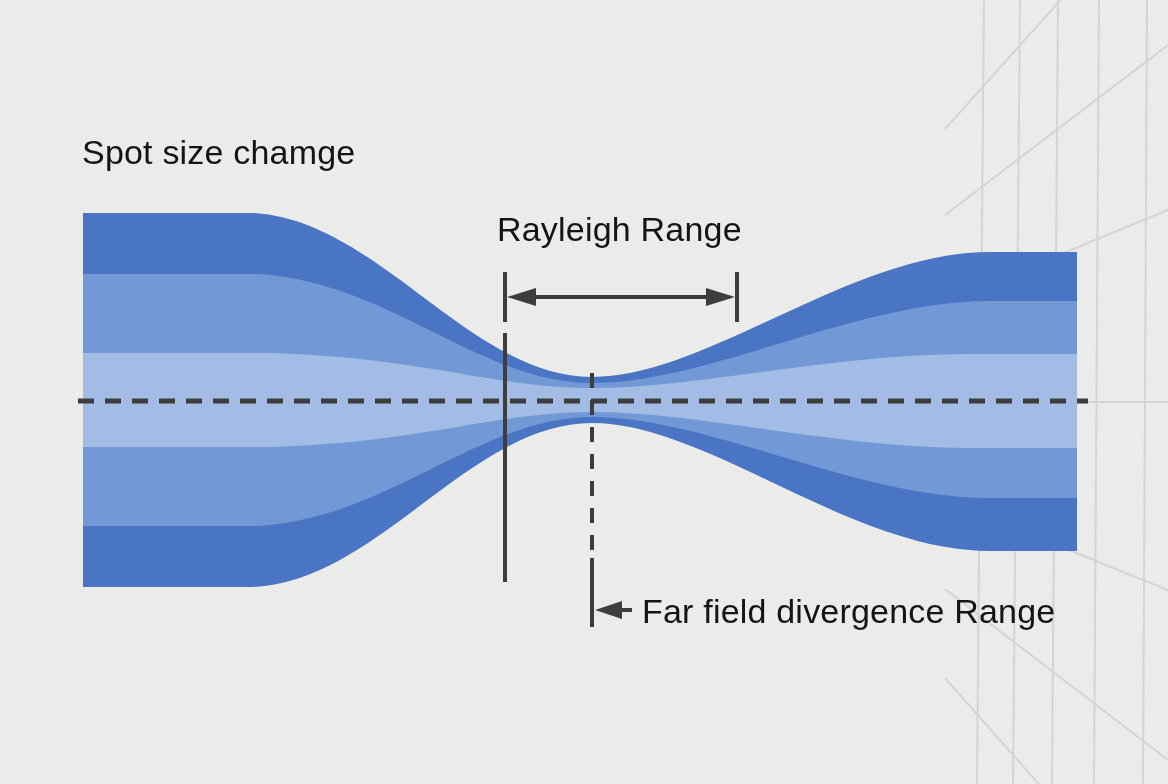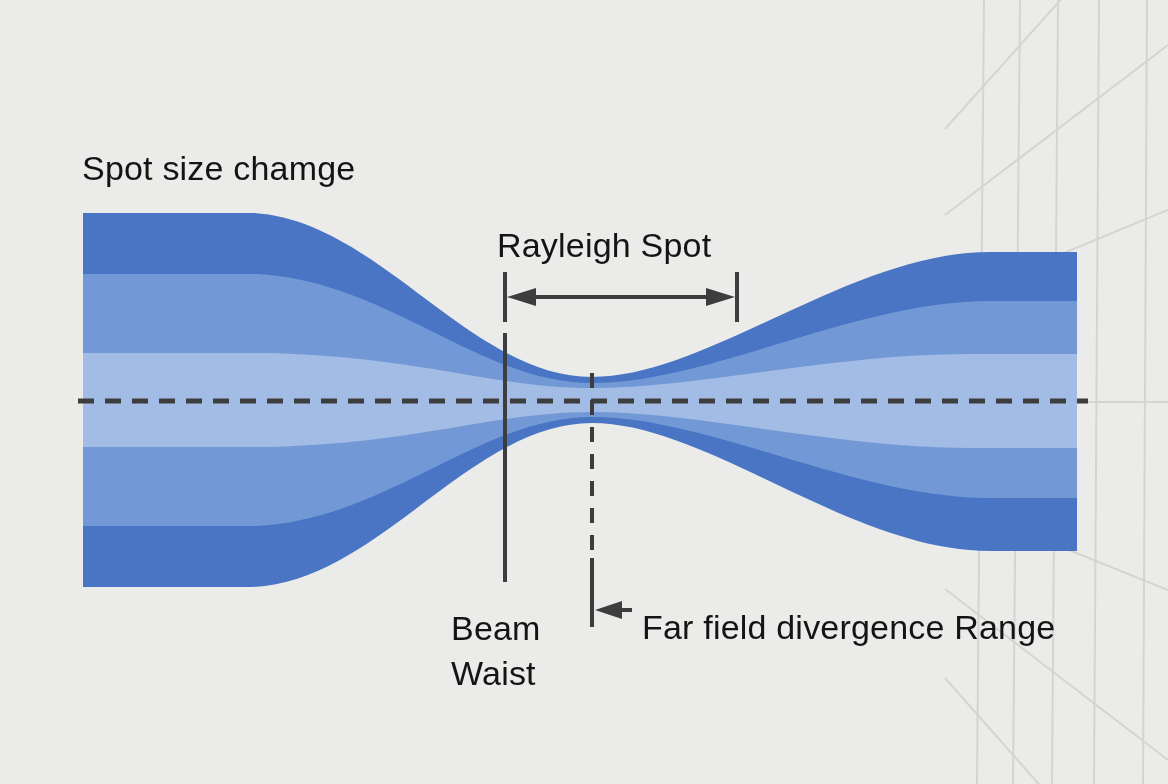--- a/index.html
+++ b/index.html
@@ -16,21 +16,20 @@
   }
   .stage svg { position: absolute; left: 0; top: 0; }
   .label {
     position: absolute;
     color: var(--text, #141414);
     font-size: 34px;
     font-weight: 500;
     line-height: 1.2;
     letter-spacing: 0.2px;
     white-space: nowrap;
-    margin-top: 16px;
   }
   .label.title     { left: 82px;  top: 132px; }
   .label.rayleigh  { left: 497px; top: 209px; }
   .label.waist     { left: 451px; top: 590px; white-space: normal; width: 120px; line-height: 45px; }
   .label.farfield  { left: 642px; top: 591px; }
 
   .grid-line   { stroke: var(--grid-line, #d4d4d2); stroke-width: 2; fill: none; }
   .anno        { stroke: var(--annotation-line, #3d3d3d); fill: none; }
   .anno-fill   { fill: var(--annotation-line, #3d3d3d); stroke: none; }
 </style>
@@ -97,16 +96,15 @@
       <line class="anno" x1="524" y1="297" x2="718" y2="297" stroke-width="4"></line>
       <polygon class="anno-fill" points="507,297 536,288 536,306"></polygon>
       <polygon class="anno-fill" points="735,297 706,288 706,306"></polygon>
 
       <line class="anno" x1="614" y1="610" x2="632" y2="610" stroke-width="4"></line>
       <polygon class="anno-fill" points="595,610 622,601 622,619"></polygon>
     </g>
   </svg>
 
   <div class="label title">Spot size chamge</div>
-  <div class="label rayleigh">Rayleigh Spot</div>
-  <div class="label waist">Beam Waist</div>
+  <div class="label rayleigh">Rayleigh Range</div>
   <div class="label farfield">Far field divergence Range</div>
 </div>
 
 </body></html>

